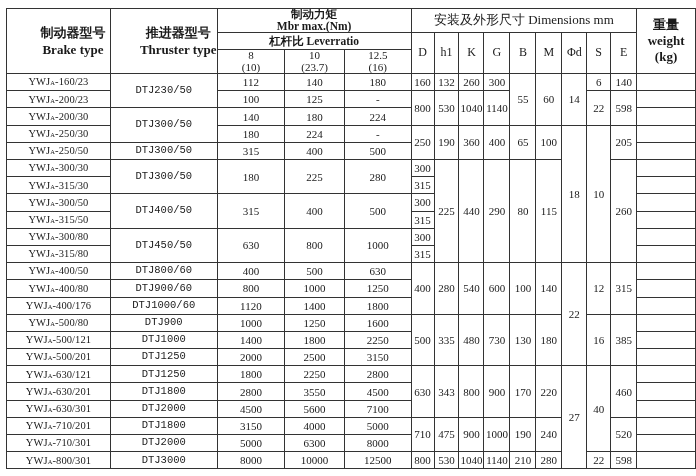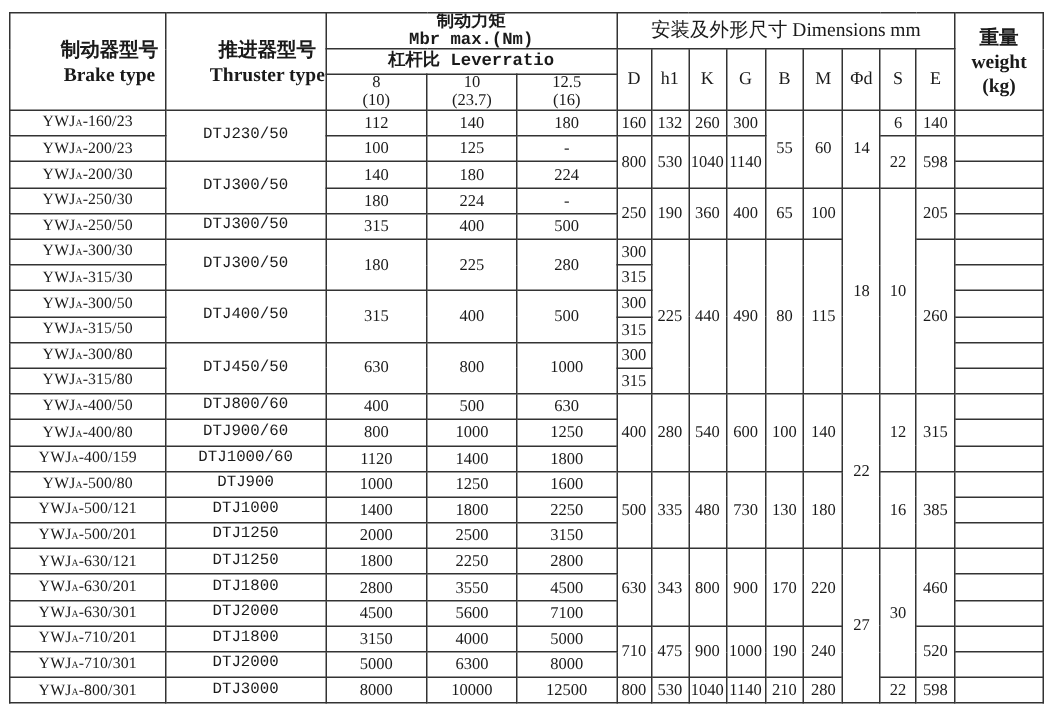--- a/index.html
+++ b/index.html
@@ -16,21 +16,21 @@
     border: 1px solid #333;
     text-align: center;
     vertical-align: middle;
     padding: 0;
     line-height: 1.1;
     font-weight: normal;
     overflow: hidden;
     white-space: nowrap;
   }
   table.spec th.big { font-weight: bold; font-size: 13px; line-height: 1.35; padding-left: 29px; }
-  table.spec th.mid { font-weight: bold; font-size: 11.5px; font-family: Liberation Mono, monospace; }
+  table.spec th.mid { font-weight: bold; font-size: 11.5px; }
   table.spec th.dimtitle { font-weight: normal; font-size: 13px; }
   table.spec th.small { font-size: 11px; line-height: 1.05; }
   table.spec th.dimcol { font-size: 12px; }
   table.spec th.weight { font-weight: bold; font-size: 13px; line-height: 1.25; text-align: center; }
   table.spec tbody tr { height: 17.2px; }
   td.brake { font-size: 10.5px; letter-spacing: 0.1px; }
   td.brake .sub { font-size: 6.5px; }
   td.thruster { font-family: Liberation Mono, monospace; font-weight: bold; font-size: 10.5px; }
   td.num { font-size: 11px; margin-left: 24px; }
   td.dnum { font-size: 11px; }
@@ -177,21 +177,21 @@
 
     <tr>
       <td class="brake"><span>YWJ</span><span class="sub">A</span><span>-300/30</span></td>
       <td class="thruster" rowspan="2">DTJ300/50</td>
       <td class="num" rowspan="2">180</td>
       <td class="num" rowspan="2">225</td>
       <td class="num" rowspan="2">280</td>
       <td class="dnum">300</td>
       <td class="dnum" rowspan="6">225</td>
       <td class="dnum" rowspan="6">440</td>
-      <td class="dnum" rowspan="6">490</td>
+      <td class="dnum" rowspan="6">290</td>
       <td class="dnum" rowspan="6">80</td>
       <td class="dnum" rowspan="6">115</td>
       <td class="dnum" rowspan="6">260</td>
       <td class="wt"></td>
     </tr>
 
     <tr>
       <td class="brake"><span>YWJ</span><span class="sub">A</span><span>-315/30</span></td>
       <td class="dnum">315</td>
       <td class="wt"></td>
@@ -250,21 +250,21 @@
     <tr>
       <td class="brake"><span>YWJ</span><span class="sub">A</span><span>-400/80</span></td>
       <td class="thruster">DTJ900/60</td>
       <td class="num">800</td>
       <td class="num">1000</td>
       <td class="num">1250</td>
       <td class="wt"></td>
     </tr>
 
     <tr>
-      <td class="brake"><span>YWJ</span><span class="sub">A</span><span>-400/159</span></td>
+      <td class="brake"><span>YWJ</span><span class="sub">A</span><span>-400/176</span></td>
       <td class="thruster">DTJ1000/60</td>
       <td class="num">1120</td>
       <td class="num">1400</td>
       <td class="num">1800</td>
       <td class="wt"></td>
     </tr>
 
     <tr>
       <td class="brake"><span>YWJ</span><span class="sub">A</span><span>-500/80</span></td>
       <td class="thruster">DTJ900</td>
@@ -306,21 +306,21 @@
       <td class="num">1800</td>
       <td class="num">2250</td>
       <td class="num">2800</td>
       <td class="dnum" rowspan="3">630</td>
       <td class="dnum" rowspan="3">343</td>
       <td class="dnum" rowspan="3">800</td>
       <td class="dnum" rowspan="3">900</td>
       <td class="dnum" rowspan="3">170</td>
       <td class="dnum" rowspan="3">220</td>
       <td class="dnum" rowspan="6">27</td>
-      <td class="dnum" rowspan="5">30</td>
+      <td class="dnum" rowspan="5">40</td>
       <td class="dnum" rowspan="3">460</td>
       <td class="wt"></td>
     </tr>
 
     <tr>
       <td class="brake"><span>YWJ</span><span class="sub">A</span><span>-630/201</span></td>
       <td class="thruster">DTJ1800</td>
       <td class="num">2800</td>
       <td class="num">3550</td>
       <td class="num">4500</td>

